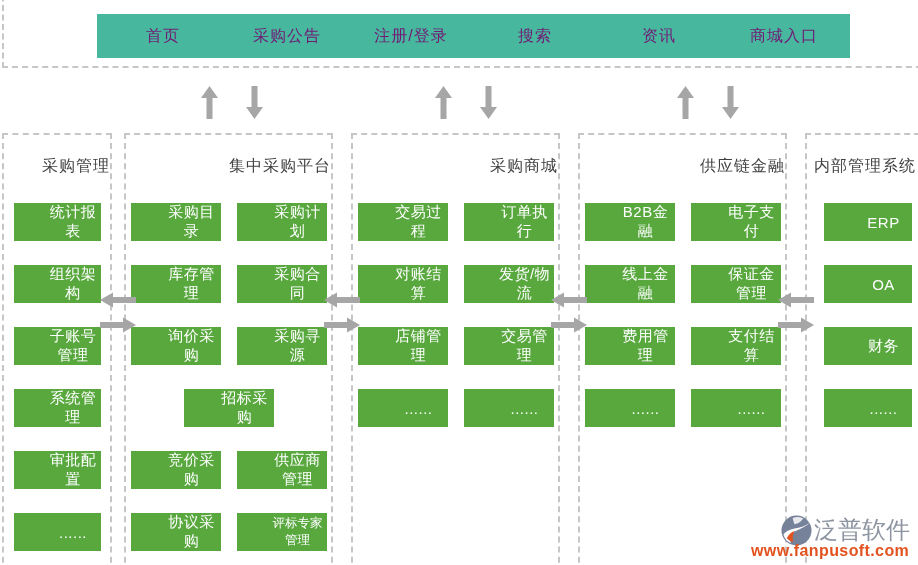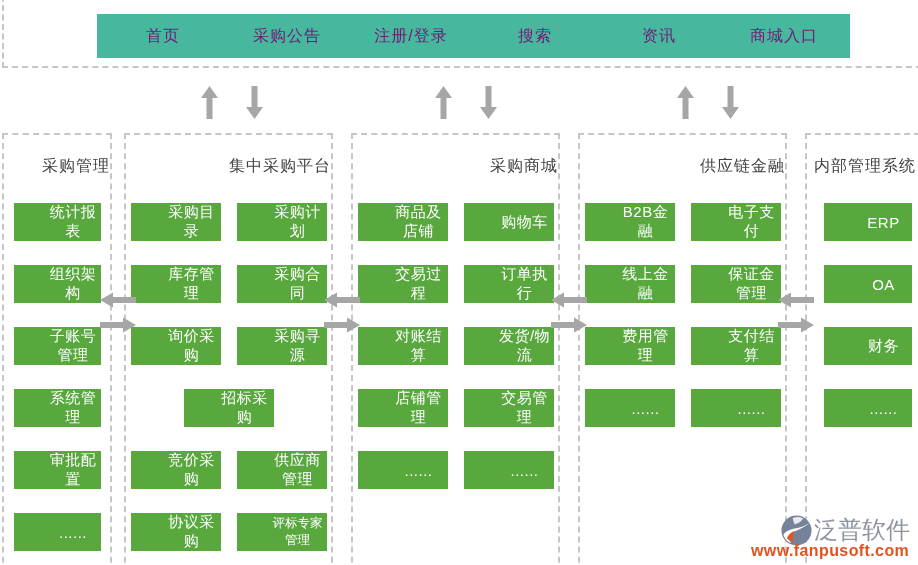--- a/index.html
+++ b/index.html
@@ -116,24 +116,20 @@
         <div class="blk w90">协议采购</div>
         <div class="blk w90 small">评标专家管理</div>
       </div>
     </div>
   </div>
 
   <div class="col" style="left:351px;width:209px">
     <div class="col-title">采购商城</div>
     <div class="col-body">
       <div class="row">
-        <div class="blk w90">商品及店铺</div>
-        <div class="blk w90">购物车</div>
-      </div>
-      <div class="row">
         <div class="blk w90">交易过程</div>
         <div class="blk w90">订单执行</div>
       </div>
       <div class="row">
         <div class="blk w90">对账结算</div>
         <div class="blk w90">发货/物流</div>
       </div>
       <div class="row">
         <div class="blk w90">店铺管理</div>
         <div class="blk w90">交易管理</div>

